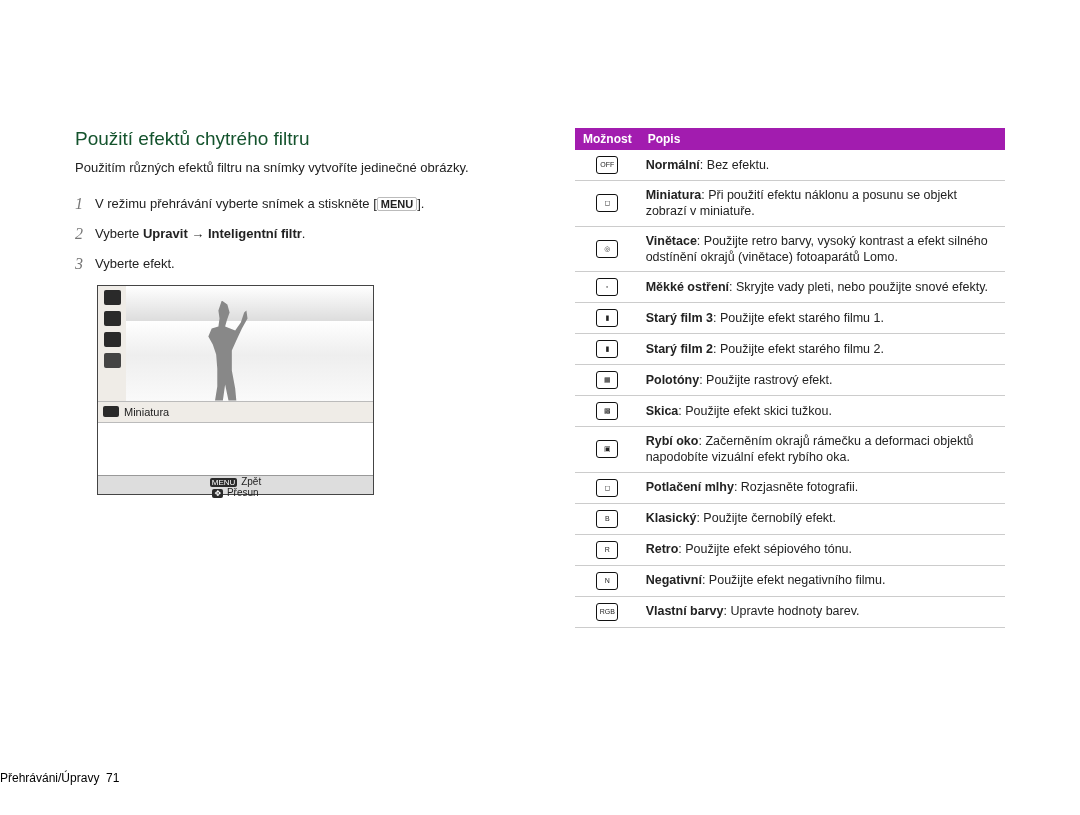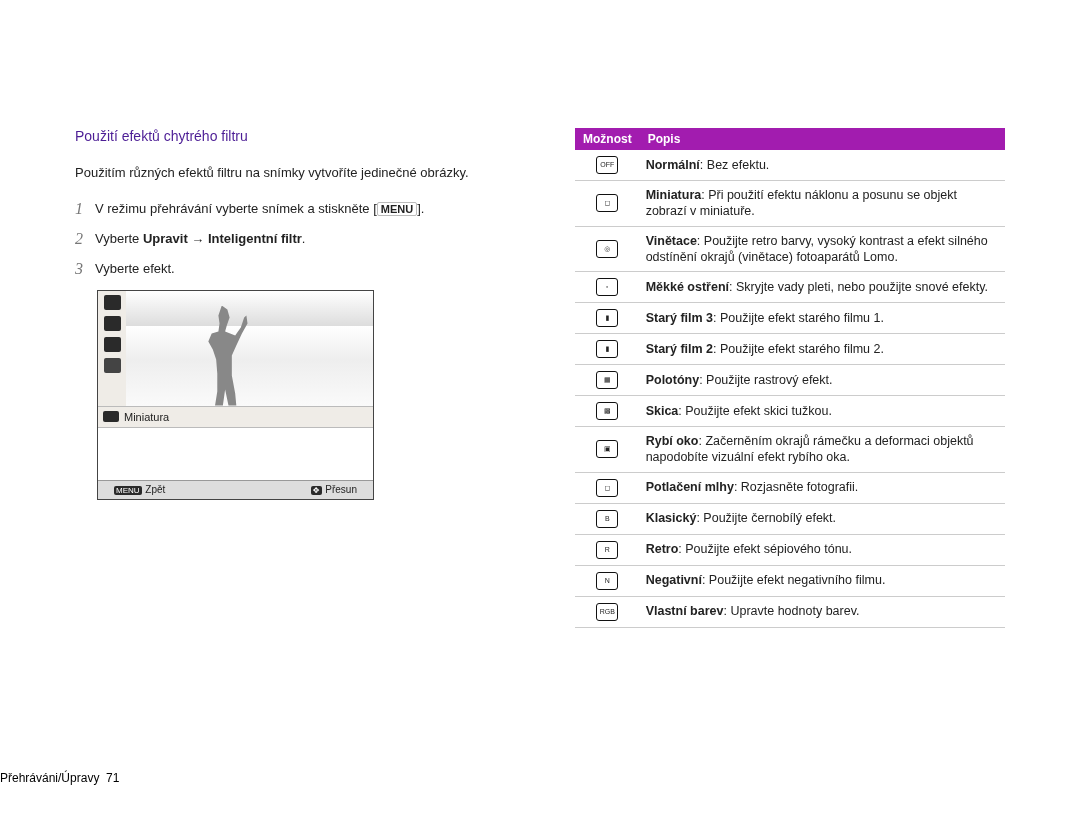--- a/index.html
+++ b/index.html
@@ -36,24 +36,24 @@
     display: flex;
   }
   .col-left {
     width: 480px;
     padding-right: 20px;
   }
   .col-right {
     width: 430px;
   }
   h1.section-title {
-    margin: 0 0 20px 0;
-    font-size: 14px;
+    margin: 0 0 9px 0;
+    font-size: 19px;
     font-weight: normal;
-    color: #4c1d95;
+    color: #14532d;
   }
   .intro {
     margin: 0 0 18px 0;
     line-height: 1.35;
   }
   .step {
     display: flex;
     margin: 12px 0;
     align-items: flex-start;
   }
@@ -136,21 +136,22 @@
     border-top: 1px solid #bbb;
   }
   .lcd-status {
     height: 18px;
     background: #ddd;
     border-top: 1px solid #999;
     display: flex;
     justify-content: space-between;
     align-items: center;
     font-size: 10px;
-    padding: 0 16px;
+    padding: 0 0;
+    flex-direction: column;
   }
   .lcd-status .kbox {
     background:#2a2a2a;
     color:#fff;
     font-size:8px;
     padding: 0 2px;
     border-radius:2px;
     margin-right:1px;
   }
   
@@ -317,21 +318,21 @@
             <tr>
               <td><span class="opt-icon">R</span></td>
               <td><b>Retro</b><span>: Použijte efekt sépiového tónu.</span></td>
             </tr>
             <tr>
               <td><span class="opt-icon">N</span></td>
               <td><b>Negativní</b><span>: Použijte efekt negativního filmu.</span></td>
             </tr>
             <tr>
               <td><span class="opt-icon">RGB</span></td>
-              <td><b>Vlastní barev</b><span>: Upravte hodnoty barev.</span></td>
+              <td><b>Vlastní barvy</b><span>: Upravte hodnoty barev.</span></td>
             </tr>
           </tbody>
       </table>
     </div>
   </div>
 
   <div class="footer">
     <span>Přehráváni/Úpravy</span>&nbsp;&nbsp;<span>71</span>
   </div>
 </div>

